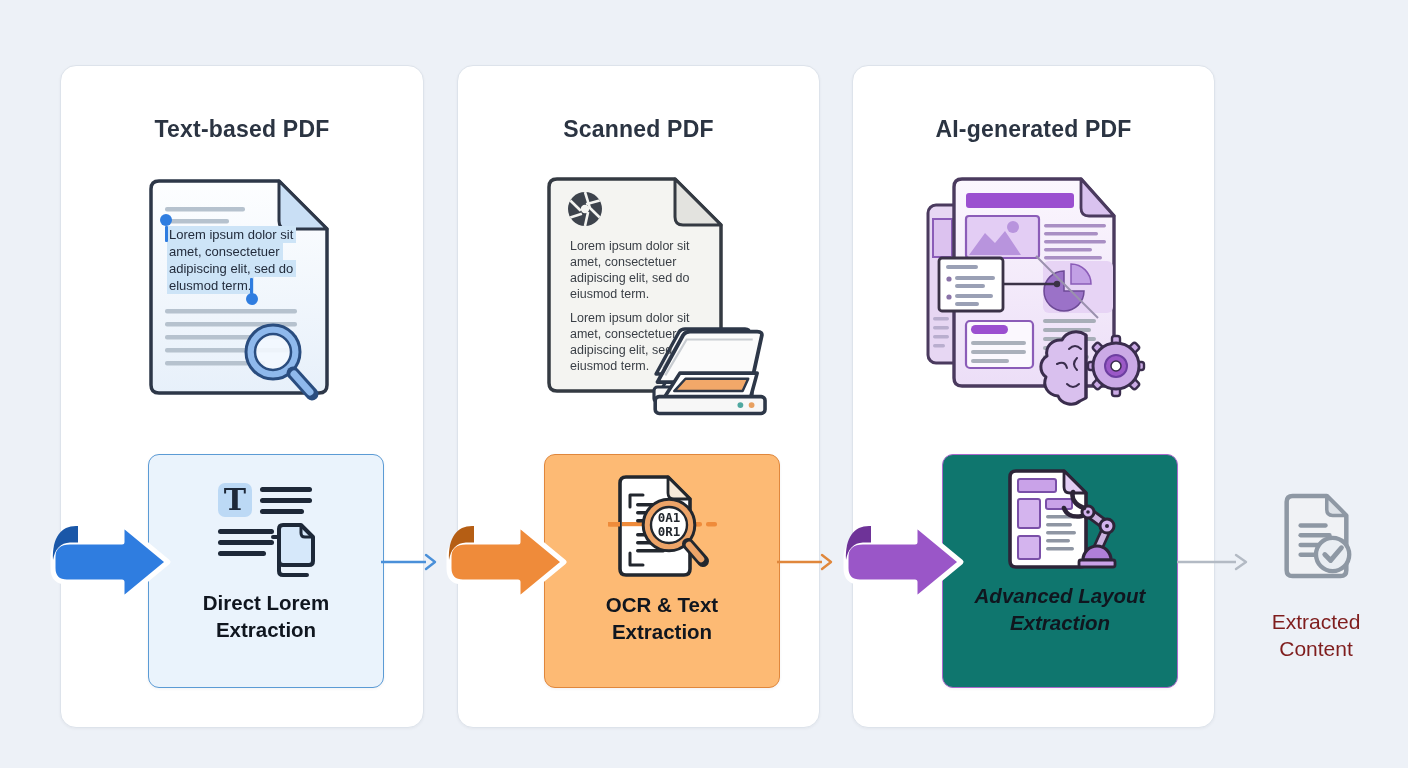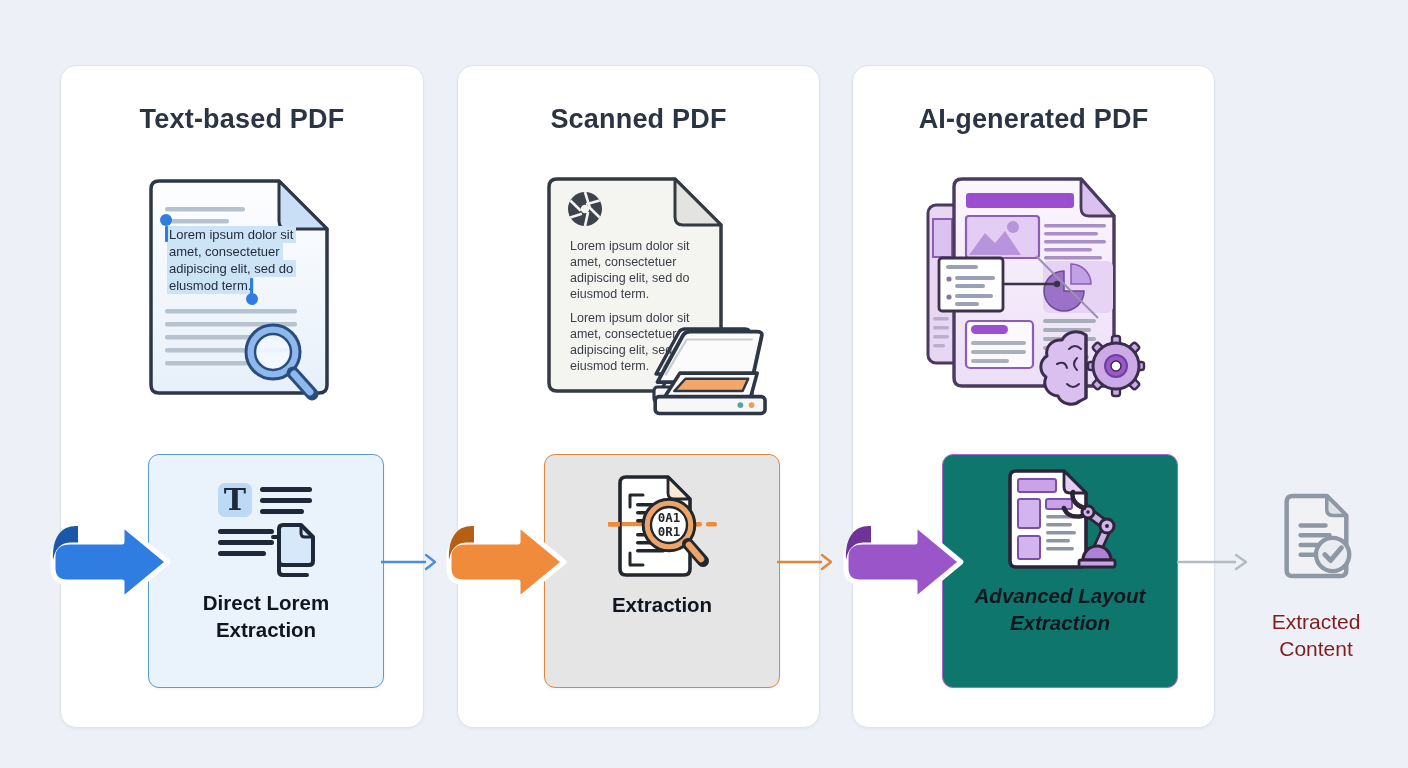--- a/index.html
+++ b/index.html
@@ -12,40 +12,40 @@
   .stage{position:absolute;inset:0;}
   .card{
     position:absolute;top:65px;height:661px;background:#ffffff;
     border:1px solid #dde3eb;border-radius:16px;
     box-shadow:0 1px 3px rgba(30,40,60,.05);
   }
   .card.c1{left:60px;width:362px;}
   .card.c2{left:457px;width:361px;}
   .card.c3{left:852px;width:361px;}
   .card-title{
-    margin:0;padding-top:38px;text-align:center;
-    font-size:27px;font-weight:bold;color:#2b3442;letter-spacing:.2px;
+    margin:12px;padding-top:38px;text-align:center;
+    font-size:23px;font-weight:bold;color:#2b3442;letter-spacing:.2px;
   }
   .illus{position:absolute;left:0;top:100px;width:100%;height:262px;}
   .illus svg{position:absolute;left:0;top:0;}
   
   .lorem{position:absolute;font-size:13px;line-height:17px;color:#232c3c;}
   .lorem .t-line{height:17px;white-space:nowrap;}
   .lorem.hl-block .t-line span{background:#cde4f7;padding:1px 3px 1px 2px;}
   .lorem.scan{font-size:12.5px;line-height:16px;color:#3a3f46;}
   .lorem.scan .t-line{height:16px;}
   .sel-bar{position:absolute;width:3px;height:16px;background:#2f7de0;border-radius:1px;}
   .sel-dot{position:absolute;width:12px;height:12px;border-radius:50%;background:#2f7de0;}
   
   .pbox{
     position:absolute;top:388px;width:234px;height:232px;border-radius:11px;
     box-shadow:0 1px 3px rgba(30,40,60,.06);
   }
   .pbox.b1{left:87px;background:#eaf3fc;border:1.6px solid #5b9bd5;}
-  .pbox.b2{left:86px;background:#e5e5e5;border:1.6px solid #e0873c;}
+  .pbox.b2{left:86px;background:#fdba74;border:1.6px solid #e0873c;}
   .pbox.b3{left:89px;background:#0f766e;border:1.6px solid #a968cc;font-style:italic;}
   .p-icon{display:block;margin:0 auto;}
   .p-label{
     margin-top:12px;text-align:center;font-size:20.5px;line-height:27px;
     font-weight:bold;color:#10161f;
   }
   .p-label span{display:block;white-space:nowrap;}
   
   .output{position:absolute;left:1252px;top:490px;width:128px;text-align:center;}
   .out-label{margin-top:22px;font-size:21px;line-height:27px;font-weight:normal;color:#7f1d1d;}
@@ -213,20 +213,21 @@
           <circle cx="63" cy="52" r="22" fill="none" stroke="#eda468" stroke-width="7"></circle>
           <circle cx="63" cy="52" r="25.8" fill="none" stroke="#22272e" stroke-width="3"></circle>
           <circle cx="63" cy="52" r="18" fill="none" stroke="#22272e" stroke-width="2.4"></circle>
           <text x="63" y="49" text-anchor="middle" font-family="'DejaVu Sans Mono',monospace" font-size="12.5" font-weight="bold" fill="#22272e">0A1</text>
           <text x="63" y="62.5" text-anchor="middle" font-family="'DejaVu Sans Mono',monospace" font-size="12.5" font-weight="bold" fill="#22272e">0R1</text>
           <line x1="82" y1="71" x2="97" y2="88" stroke="#22272e" stroke-width="12" stroke-linecap="round"></line>
           <line x1="83" y1="72" x2="95" y2="86" stroke="#eda468" stroke-width="6.5" stroke-linecap="round"></line>
         </g>
       </svg>
       <div class="p-label">
+        <span>OCR &amp; Text</span>
         <span>Extraction</span>
         <span></span>
       </div>
     </div>
   </section>
 
   <section class="card c3">
     <h2 class="card-title">AI-generated PDF</h2>
 
     <div class="illus">

